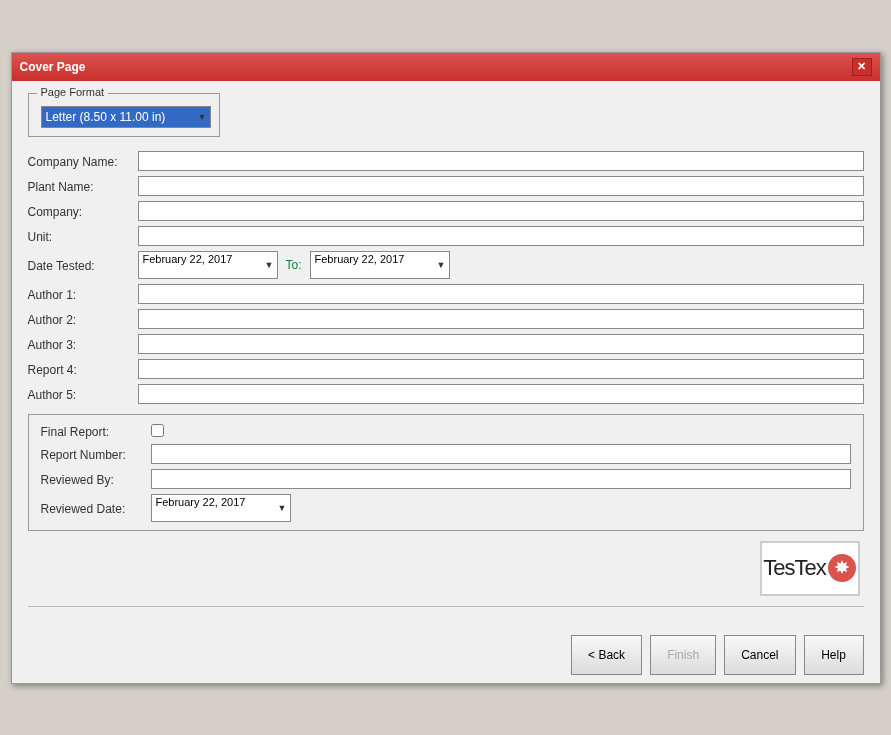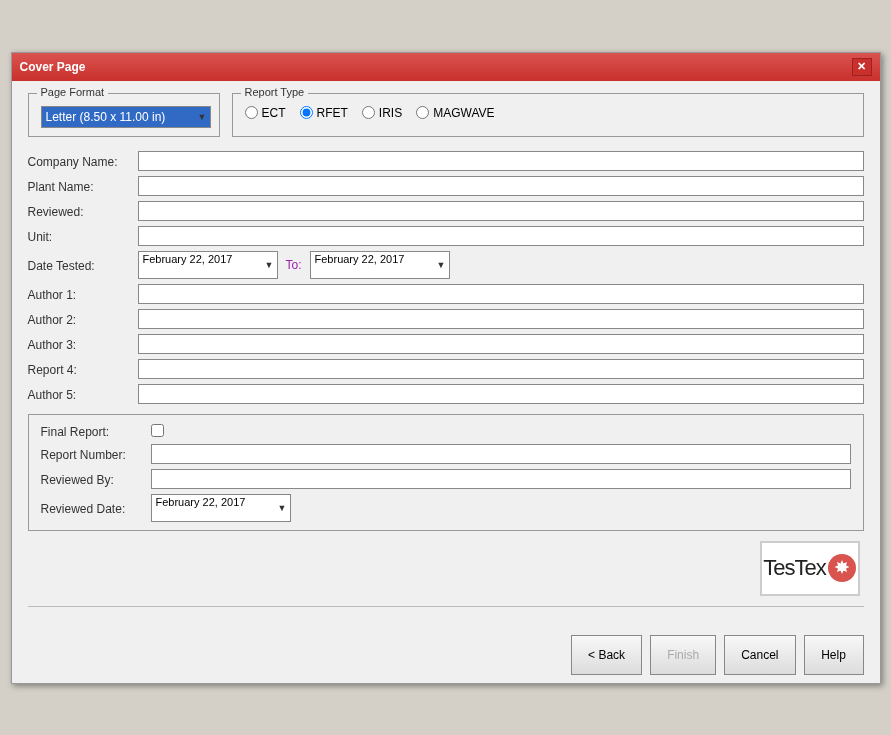--- a/index.html
+++ b/index.html
@@ -156,21 +156,21 @@
       padding: 1px 20px 12px 4px;
       font-size: 11px;
       height: 28px;
       appearance: none;
       -webkit-appearance: none;
       cursor: pointer;
       width: 140px;
     }
     .to-label {
       font-size: 12px;
-      color: #a21caf;
+      color: #15803d;
       white-space: nowrap;
     }
     .final-report-section {
       border: 1px solid #999;
       padding: 8px 12px;
       margin-bottom: 10px;
     }
     .final-grid {
       display: grid;
       grid-template-columns: 110px 1fr;
@@ -265,53 +265,32 @@
           <div class="select-wrapper">
             <select class="highlighted-select" style="background:#316ac5;color:white;border:1px solid #888;padding:2px 20px 2px 4px;font-size:12px;height:22px;appearance:none;-webkit-appearance:none;cursor:pointer;width:170px;">
               <option selected="">Letter (8.50 x 11.00 in)</option>
               <option>A4 (8.27 x 11.69 in)</option>
               <option>Legal (8.50 x 14.00 in)</option>
             </select>
           </div>
         </div>
       </div>
 
-      <div class="group-box report-type-group">
-        <span class="group-label">Report Type</span>
-        <div class="report-type-inner">
-          <label class="radio-label">
-            <input type="radio" name="report_type" value="ECT" style="">
-            <span>ECT</span>
-          </label>
-          <label class="radio-label">
-            <input type="radio" name="report_type" value="RFET" checked="" style="">
-            <span>RFET</span>
-          </label>
-          <label class="radio-label">
-            <input type="radio" name="report_type" value="IRIS" style="">
-            <span>IRIS</span>
-          </label>
-          <label class="radio-label">
-            <input type="radio" name="report_type" value="MAGWAVE" style="">
-            <span>MAGWAVE</span>
-          </label>
-        </div>
-      </div>
 
     </div>
 
     <div class="form-grid">
 
       <span class="form-label">Company Name:</span>
       <input class="form-input" type="text" style="">
 
       <span class="form-label">Plant Name:</span>
       <input class="form-input" type="text" style="">
 
-      <span class="form-label">Reviewed:</span>
+      <span class="form-label">Company:</span>
       <input class="form-input" type="text" style="">
 
       <span class="form-label">Unit:</span>
       <input class="form-input" type="text" style="">
 
       <span class="form-label">Date Tested:</span>
       <div class="date-row">
         <div class="date-wrapper">
           <select class="date-select">
             <option>February  22, 2017</option>

